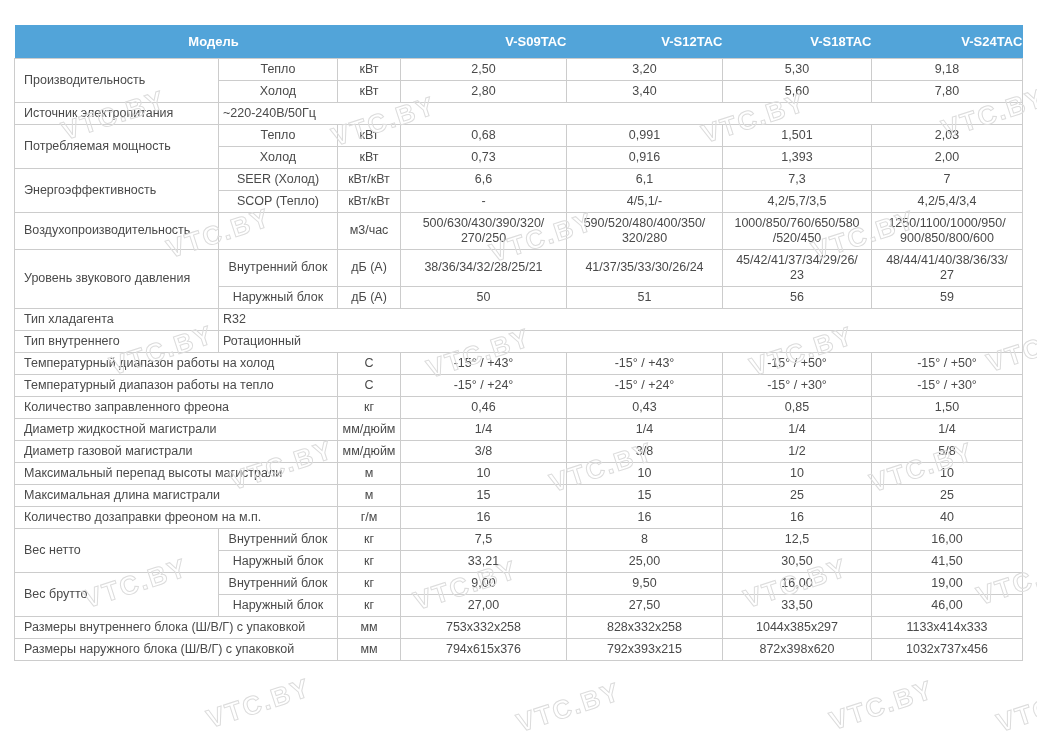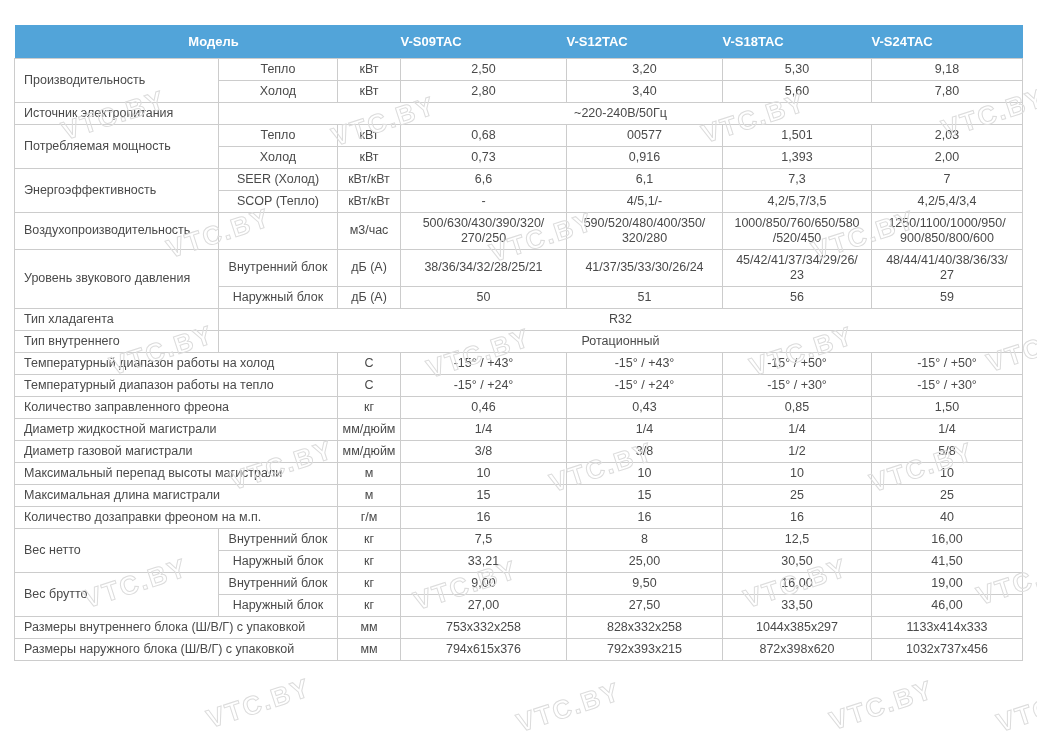--- a/index.html
+++ b/index.html
@@ -14,32 +14,32 @@
     font-family:"Liberation Sans","DejaVu Sans",sans-serif;}
   .page{position:relative;width:1037px;height:745px;}
   table.specs{
     position:absolute;left:14px;top:25px;width:1008px;
     border-collapse:collapse;table-layout:fixed;
     color:var(--text);font-size:12.5px;
   }
   th{
     background:var(--header-bg);color:var(--header-text);
     font-size:13px;font-weight:700;height:33px;border:none;
-    text-align:left;vertical-align:middle;
+    text-align:right;vertical-align:middle;
   }
   th.model-lbl{text-align:center;padding-left:12px;}
   td{
     border:1px solid var(--border);
     height:22px;padding:3px 4px;
     text-align:center;vertical-align:middle;
     line-height:15px;
   }
   td.lbl{text-align:left;padding-left:9px;}
   td.val{white-space:pre-line;}
-  td.merged{text-align:center;}
+  td.merged{text-align:left;}
   .wm-layer{position:absolute;left:0;top:0;width:1037px;height:745px;
     pointer-events:none;overflow:hidden;}
   .wm{
     position:absolute;font-size:26px;font-weight:700;letter-spacing:2px;
     color:transparent;-webkit-text-stroke:1px var(--watermark);
     transform:rotate(-18deg);white-space:nowrap;
   }
 </style>
 </head>
 <body>
@@ -86,21 +86,21 @@
   <tr>
     <td class="lbl">Источник электропитания</td>
     <td class="merged" colspan="6">~220-240В/50Гц</td>
   </tr>
 
   <tr>
     <td class="lbl" rowspan="2">Потребляемая мощность</td>
     <td>Тепло</td>
     <td>кВт</td>
     <td class="val">0,68</td>
-    <td class="val">00577</td>
+    <td class="val">0,991</td>
     <td class="val">1,501</td>
     <td class="val">2,03</td>
   </tr>
   <tr>
     <td>Холод</td>
     <td>кВт</td>
     <td class="val">0,73</td>
     <td class="val">0,916</td>
     <td class="val">1,393</td>
     <td class="val">2,00</td>

